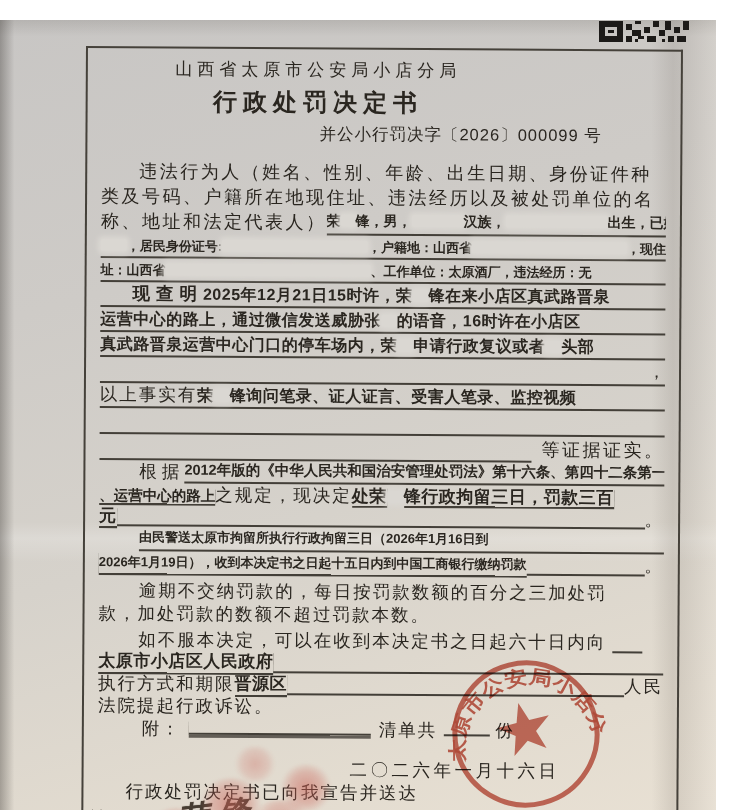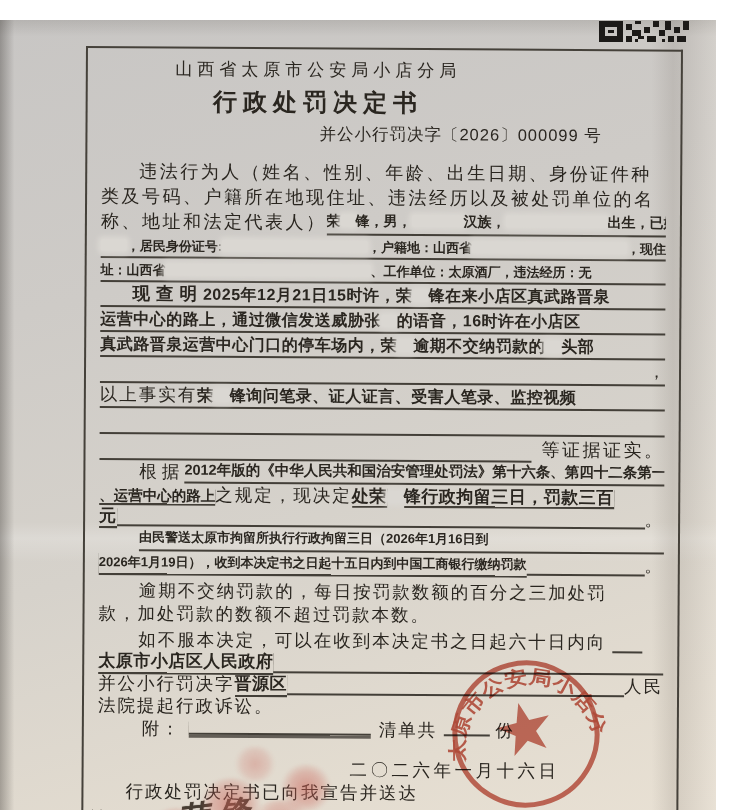--- a/index.html
+++ b/index.html
@@ -73,21 +73,21 @@
     <div class="row r25 p18">类及号码、户籍所在地现住址、违法经历以及被处罚单位的名</div>
     <div class="row r25 flexln">
       <span class="p18">称、地址和法定代表人）</span>
       <span class="fwrap"><span class="fill14">荣</span><span class="rd" style="width:15px"></span><span class="fill14">锋，男，</span><span class="rd" style="width:52px"></span><span class="fill14">汉族，</span><span class="rd" style="width:102px"></span><span class="fill14">出生，已婚，</span></span>
     </div>
     <div class="row r22 u"><span class="rd" style="width:26px"></span><span class="sm">，居民身份证号:</span><span class="rd" style="width:146px"></span><span class="sm">，户籍地：山西省</span><span class="rd" style="width:155px"></span><span class="sm">，现住</span></div>
     <div class="row r22 u"><span class="sm">址：山西省</span><span class="rd" style="width:205px"></span><span class="sm">、工作单位：太原酒厂，违法经历：无</span></div>
 
     <div class="row r23 u" style="padding-left:32px"><span class="lblsp">现查明</span><span class="fillb">2025年12月21日15时许，荣</span><span class="rd" style="width:16px"></span><span class="fillb">锋在来小店区真武路晋泉</span></div>
     <div class="row r23 u"><span class="fillb">运营中心的路上，通过微信发送威胁张</span><span class="rd" style="width:16px"></span><span class="fillb">的语音，16时许在小店区</span></div>
-    <div class="row r23 u"><span class="fillb">真武路晋泉运营中心门口的停车场内，荣</span><span class="rd" style="width:16px"></span><span class="fillb">逾期不交纳罚款的</span><span class="rd" style="width:16px"></span><span class="fillb">头部</span></div>
+    <div class="row r23 u"><span class="fillb">真武路晋泉运营中心门口的停车场内，荣</span><span class="rd" style="width:16px"></span><span class="fillb">申请行政复议或者</span><span class="rd" style="width:16px"></span><span class="fillb">头部</span></div>
     <div class="row r24 u" style="text-align:right">，</div>
 
     <div class="row r23 u"><span class="p17">以上事实有</span><span class="fillb">荣</span><span class="rd" style="width:16px"></span><span class="fillb">锋询问笔录、证人证言、受害人笔录、监控视频</span></div>
     <div class="row r24 u"></div>
     <div class="row r26 flexln">
       <span class="blank"></span>
       <span class="p18" style="padding-left:10px">等证据证实。</span>
     </div>
 
     <div class="row r23 flexln" style="padding-left:40px">
@@ -115,21 +115,21 @@
 
     <div class="row r22 flexln" style="margin-top:4px;padding-left:40px">
       <span class="p17">如不服本决定，可以在收到本决定书之日起六十日内向</span>
       <span class="bl" style="width:30px;margin-left:6px"></span>
     </div>
     <div class="row r22 flexln">
       <span class="fill17 useg">太原市小店区人民政府</span>
       <span class="blank"></span>
     </div>
     <div class="row r22 flexln">
-      <span class="p17">并公小行罚决字</span>
+      <span class="p17">执行方式和期限</span>
       <span class="fill17 useg">晋源区</span>
       <span class="blank"></span>
       <span class="p17">人民</span>
     </div>
     <div class="row r22 p17">法院提起行政诉讼。</div>
 
     <div class="row r24" style="padding-left:44px"><span class="p17">附：</span><span class="bl bl2" style="width:182px;margin:0 8px"></span><span class="p17">清单共</span><span class="bl" style="width:46px;margin:0 6px"></span><span class="p17">份</span></div>
 
     <div class="row r24 p17" style="margin-top:16px;padding-left:252px;letter-spacing:3.5px">二〇二六年一月十六日</div>
 

